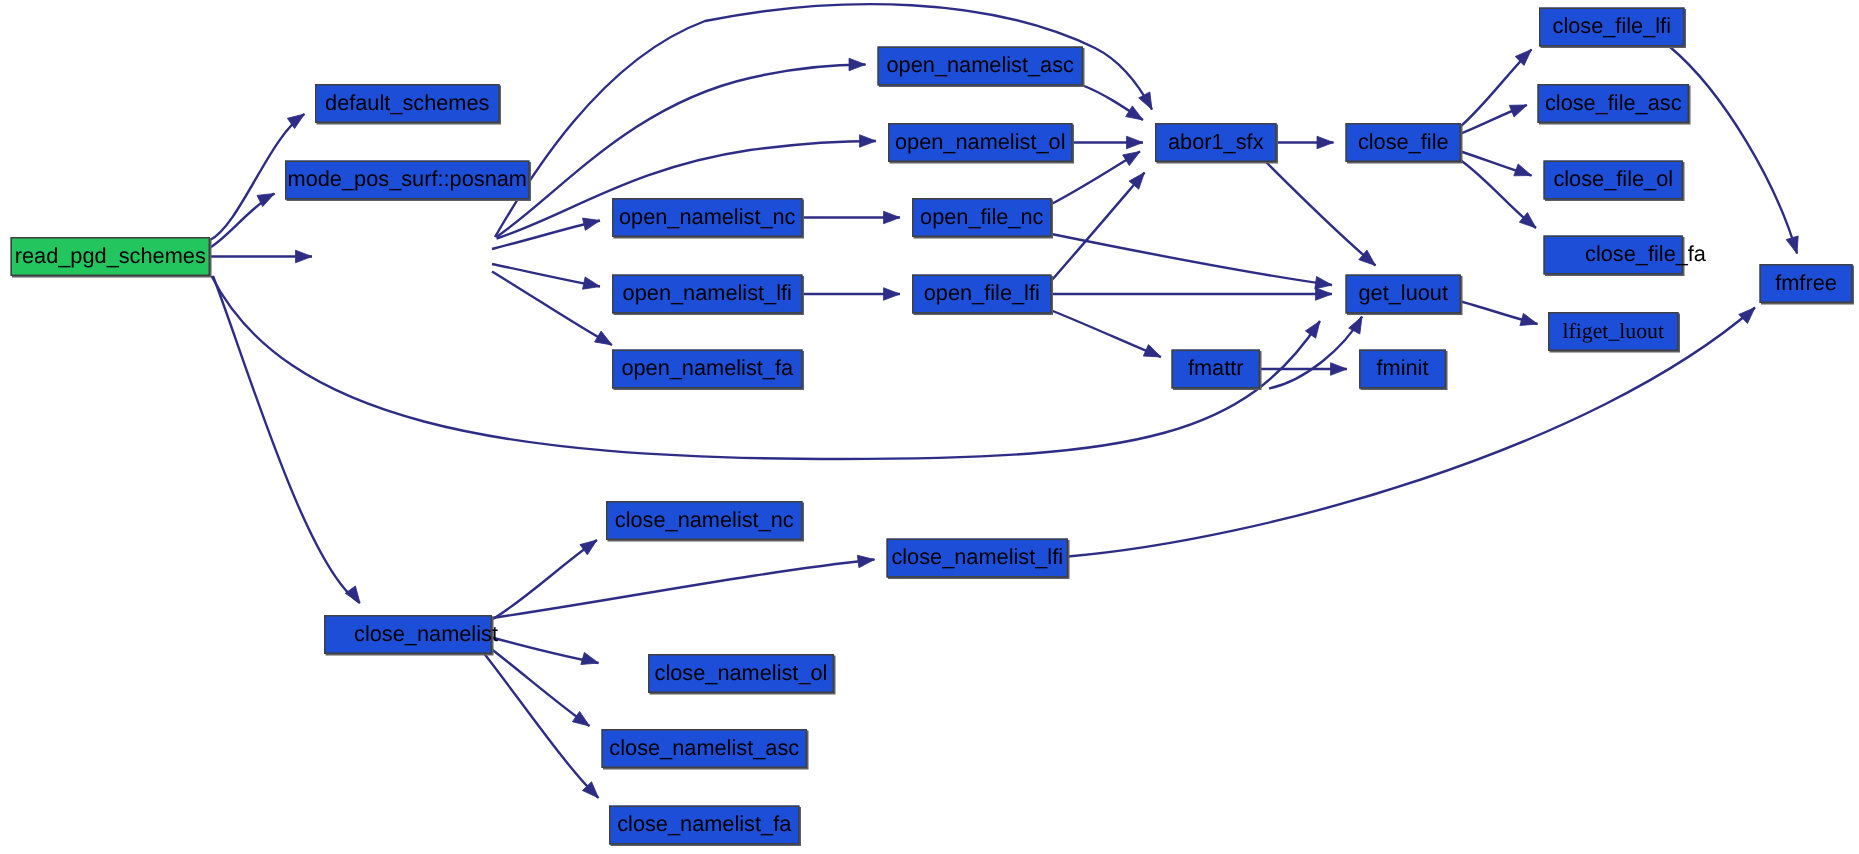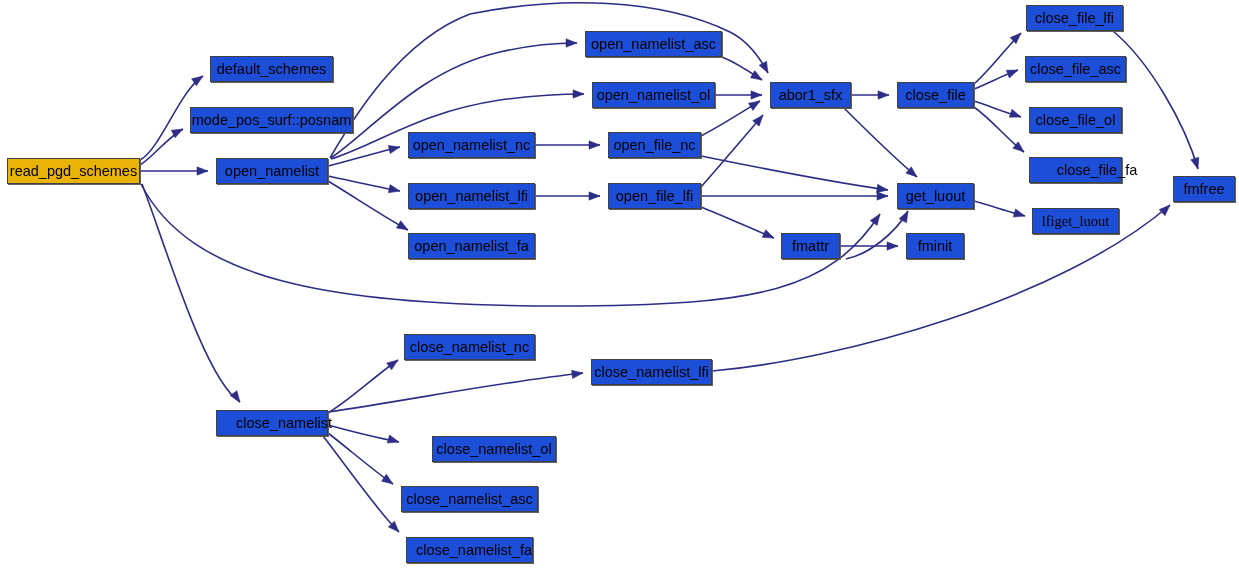--- a/index.html
+++ b/index.html
@@ -41,21 +41,21 @@
     font-size: 14.5px;
     line-height: 1;
     display: flex;
     align-items: center;
     justify-content: center;
     white-space: nowrap;
     box-shadow: 1px 1px 0 0 #606060;
     letter-spacing: 0;
   }
   .node-box.root {
-    background: #eab308;
+    background: #22c55e;
   }
 </style>
 </head>
 <body>
 
 <div id="graph-root">
   <svg id="graph-svg" viewBox="0 0 1239 569" xmlns="http://www.w3.org/2000/svg">
       <path class="edge-path" d="M 140,160 C 160,150 180,90 203,76"></path>
       <path class="edge-path" d="M 140,165 C 152,158 167,138 183,129"></path>
       <path class="edge-path" d="M 140,171 L 208,171"></path>
@@ -131,23 +131,20 @@
     </svg>
 <div class="node-box root" style="left: 7px; top: 158px; width: 133px; height: 26px;">
       <span>read_pgd_schemes</span>
     </div>
     <div class="node-box" style="left: 210px; top: 56px; width: 123px; height: 26px;">
       <span>default_schemes</span>
     </div>
     <div class="node-box" style="left: 190px; top: 107px; width: 163px; height: 26px;">
       <span>mode_pos_surf::posnam</span>
     </div>
-    <div class="node-box" style="left: 216px; top: 158px; width: 112px; height: 26px;">
-      <span>open_namelist</span>
-    </div>
     <div class="node-box" style="left: 408px; top: 132px; width: 127px; height: 26px;">
       <span>open_namelist_nc</span>
     </div>
     <div class="node-box" style="left: 408px; top: 183px; width: 127px; height: 26px;">
       <span>open_namelist_lfi</span>
     </div>
     <div class="node-box" style="left: 408px; top: 233px; width: 127px; height: 26px;">
       <span>open_namelist_fa</span>
     </div>
     <div class="node-box" style="left: 585px; top: 31px; width: 137px; height: 26px;">
@@ -203,16 +200,16 @@
     </div>
     <div class="node-box" style="left: 591px; top: 359px; width: 121px; height: 26px;">
       <span>close_namelist_lfi</span>
     </div>
     <div class="node-box" style="left: 407px; top: 436px; width: 124px; height: 26px; margin-left: 25px;">
       <span>close_namelist_ol</span>
     </div>
     <div class="node-box" style="left: 401px; top: 486px; width: 137px; height: 26px;">
       <span>close_namelist_asc</span>
     </div>
-    <div class="node-box" style="left: 406px; top: 537px; width: 127px; height: 26px; justify-content: flex-end;">
+    <div class="node-box" style="left: 406px; top: 537px; width: 127px; height: 26px;">
       <span>close_namelist_fa</span>
     </div>
   </div>
 
 </body></html>

